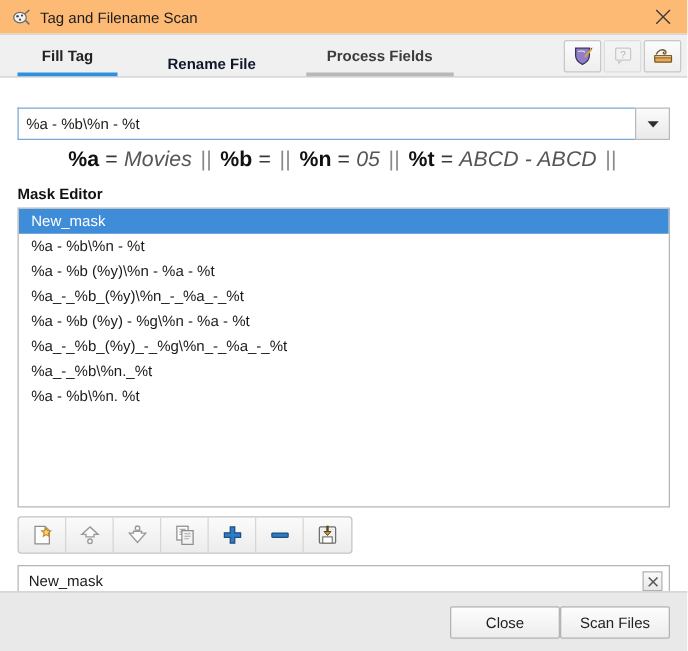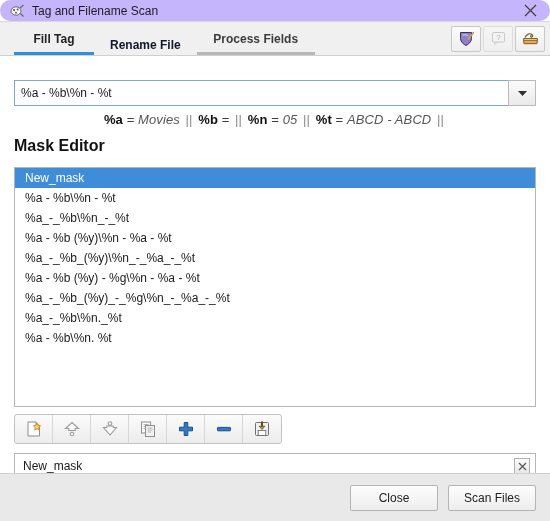--- a/index.html
+++ b/index.html
@@ -11,27 +11,26 @@
     height: 521px;
     background: #ffffff;
     font-family: "Liberation Sans", sans-serif;
     font-size: 12px;
     color: #1a1a1a;
     overflow: hidden;
   }
 
   
   .titlebar {
-    height: 21px;
-    background: #c4b5fd;
+    height: 27px;
+    background: #fdba74;
     display: flex;
     align-items: center;
     padding: 0 0 0 9px;
     box-sizing: border-box;
-    border-radius: 11px;
   }
   .title-icon {
     width: 16px;
     height: 16px;
     margin-right: 7px;
     flex: none;
   }
   .title-text {
     font-size: 12px;
     color: #1d1d1d;
@@ -52,20 +51,21 @@
   .tabstrip {
     height: 35px;
     background: #f0f0f0;
     border-top: 1px solid #d8d8d8;
     border-bottom: 1px solid #d0d0d0;
     display: flex;
     align-items: stretch;
     padding-left: 14px;
     box-sizing: border-box;
     position: relative;
+    gap: 24px;
   }
   .tab {
     display: flex;
     align-items: center;
     justify-content: center;
     font-size: 12px;
     font-weight: bold;
     padding: 0 16px;
     position: relative;
     box-sizing: border-box;
@@ -137,36 +137,36 @@
     border: 1px solid #b9b9b9;
     background: linear-gradient(#fbfbfb, #eaeaea);
     display: flex;
     align-items: center;
     justify-content: center;
     box-sizing: border-box;
   }
 
   .hint {
     text-align: center;
-    font-size: 13px;
+    font-size: 17px;
     color: #3a3a3a;
     margin-top: 6px;
     letter-spacing: 0.1px;
     white-space: nowrap;
   }
   .hint b { font-weight: bold; color: #111; }
   .hint i { font-style: italic; color: #555; }
   .hint .sep { color: #8a8a8a; padding: 0 2px; }
 
   .section-title {
-    font-size: 16px;
+    font-size: 12px;
     font-weight: bold;
     color: #111111;
     margin-top: 10px;
-    margin-bottom: 12px;
+    margin-bottom: 4px;
   }
 
   .list-box {
     border: 1px solid #b5b5b5;
     background: #ffffff;
     height: 240px;
     overflow: hidden;
     box-sizing: border-box;
   }
   .list-item {
@@ -245,21 +245,21 @@
     position: absolute;
     left: 0; right: 0; bottom: 0;
     height: 48px;
     background: #e9e9e9;
     border-top: 1px solid #cfcfcf;
     display: flex;
     align-items: center;
     justify-content: flex-end;
     padding-right: 14px;
     box-sizing: border-box;
-    gap: 10px;
+    gap: 0;
   }
   .footer-btn {
     min-width: 88px;
     height: 26px;
     border: 1px solid #b4b4b4;
     border-radius: 2px;
     background: linear-gradient(#fdfdfd, #ededed);
     font-family: "Liberation Sans", sans-serif;
     font-size: 12px;
     color: #222222;
@@ -363,21 +363,20 @@
       <span>=</span>
       <i>ABCD - ABCD</i>
       <span class="sep">||</span>
     </div>
 
     <div class="section-title">Mask Editor</div>
 
     <div class="list-box">
       <div class="list-item selected">New_mask</div>
       <div class="list-item">%a - %b\%n - %t</div>
-      <div class="list-item">%a_-_%b\%n_-_%t</div>
       <div class="list-item">%a - %b (%y)\%n - %a - %t</div>
       <div class="list-item">%a_-_%b_(%y)\%n_-_%a_-_%t</div>
       <div class="list-item">%a - %b (%y) - %g\%n - %a - %t</div>
       <div class="list-item">%a_-_%b_(%y)_-_%g\%n_-_%a_-_%t</div>
       <div class="list-item">%a_-_%b\%n._%t</div>
       <div class="list-item">%a - %b\%n. %t</div>
     </div>
 
     <div class="mask-toolbar-wrap">
       <div class="mask-toolbar">

